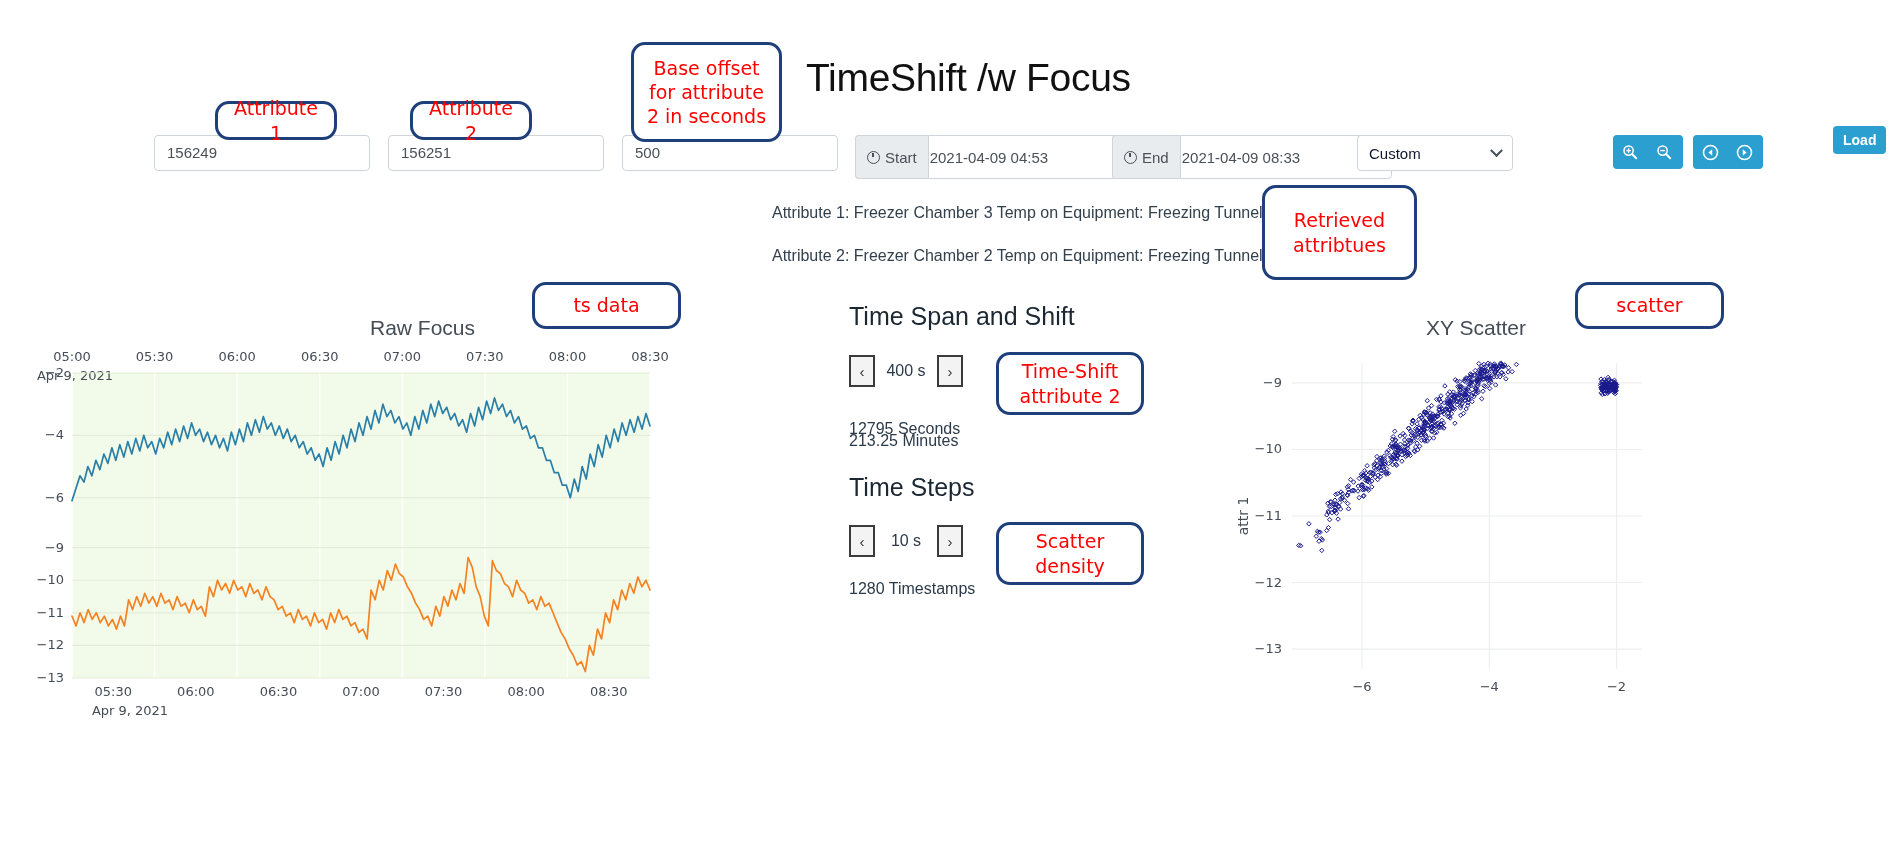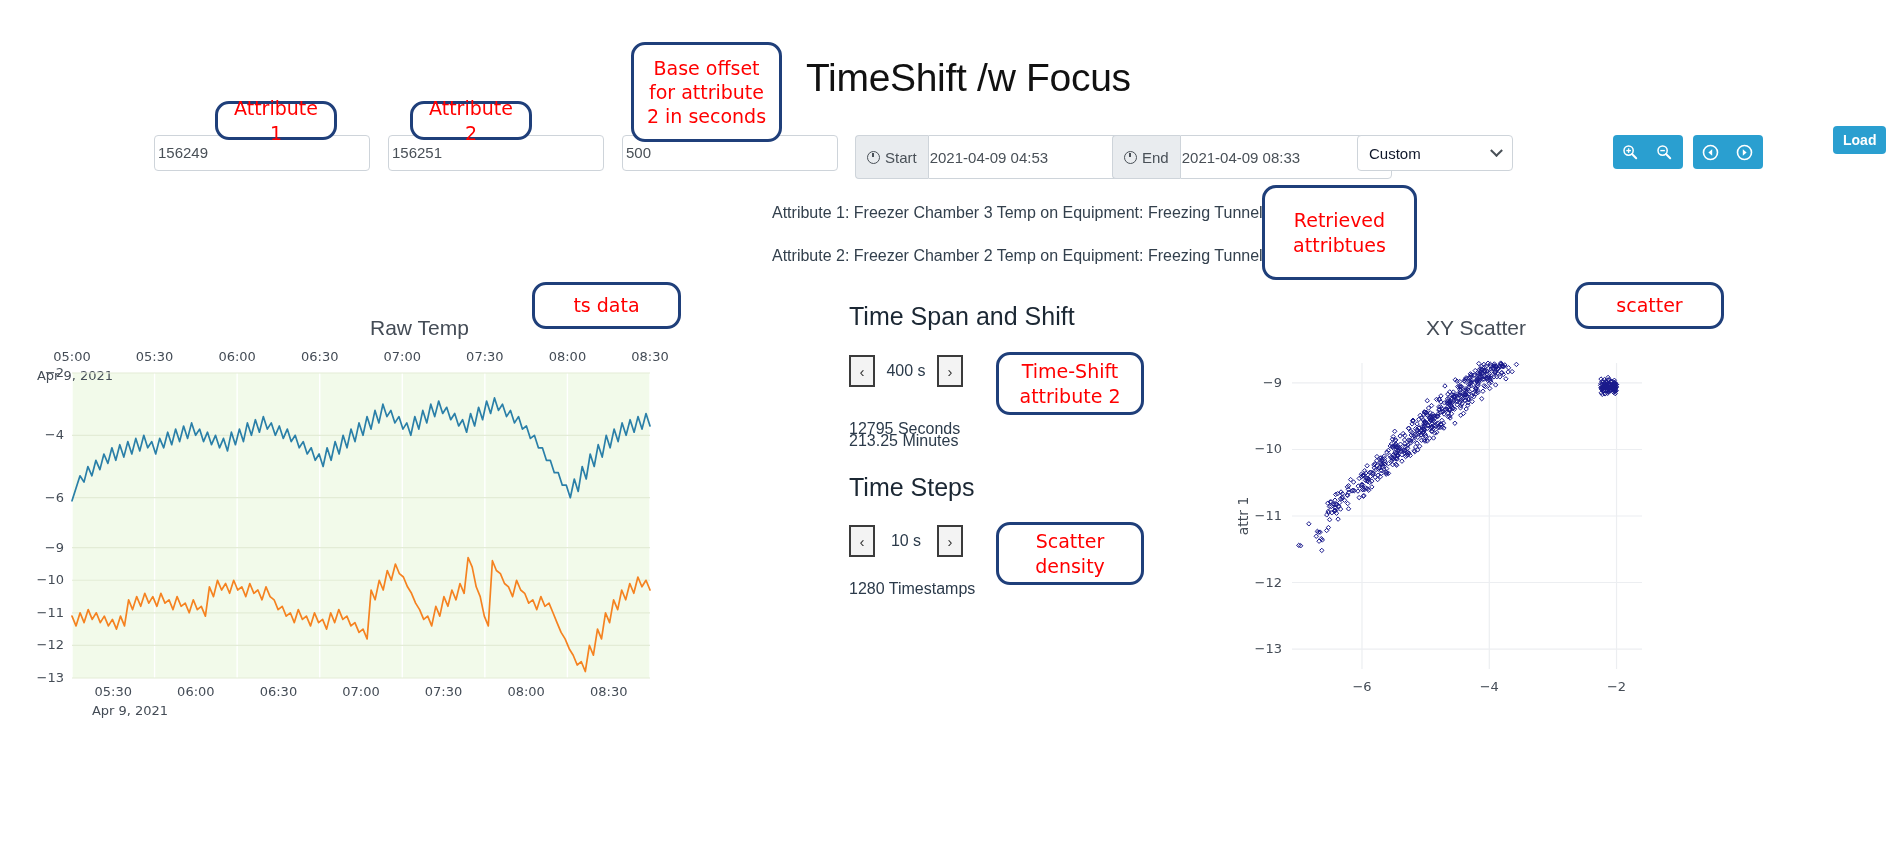--- a/index.html
+++ b/index.html
@@ -46,21 +46,21 @@
   
   .toolbar { position: absolute; left: 0; top: 135px; width: 1889px; height: 42px; }
   .tbox {
     position: absolute;
     height: 36px;
     border: 1px solid #ced4da;
     border-radius: 4px;
     background: #fff;
     font-size: 15px;
     color: #495057;
-    padding: 0 3px;
+    padding: 0 12px;
     line-height: 34px;
     font-family: "Liberation Sans", sans-serif;
     overflow: hidden;
     white-space: nowrap;
   }
   .ig { position: absolute; height: 44px; display: flex; border-radius: 4px; }
   .ig-label {
     background: #e9ecef;
     border: 1px solid #ced4da;
     border-right: none;
@@ -247,21 +247,21 @@
         </svg>
       </span>
     </div>
 
     <div class="btn-load" style="left:1833px; top:-9px;">Load</div>
   </div>
 
   <div class="attr-line" style="left:772px; top:204px;">Attribute 1: Freezer Chamber 3 Temp on Equipment: Freezing Tunnel</div>
   <div class="attr-line" style="left:772px; top:247px;">Attribute 2: Freezer Chamber 2 Temp on Equipment: Freezing Tunnel</div>
 
-  <div class="chart-title" style="left:370px; top:316px;">Raw Temp</div>
+  <div class="chart-title" style="left:370px; top:316px;">Raw Focus</div>
 
   <svg id="raw-tags-svg" style="position:absolute; left:20px; top:345px;" width="790" height="385" viewBox="0 0 790 385">
       <rect x="52" y="28" width="578" height="305" fill="#f2faea"></rect>
       <text x="52" y="16" font-size="13" font-family="&quot;DejaVu Sans&quot;, sans-serif" fill="#444c56" text-anchor="middle">05:00</text>
       <text x="134.57142857142856" y="16" font-size="13" font-family="&quot;DejaVu Sans&quot;, sans-serif" fill="#444c56" text-anchor="middle">05:30</text>
       <text x="217.14285714285714" y="16" font-size="13" font-family="&quot;DejaVu Sans&quot;, sans-serif" fill="#444c56" text-anchor="middle">06:00</text>
       <text x="299.71428571428567" y="16" font-size="13" font-family="&quot;DejaVu Sans&quot;, sans-serif" fill="#444c56" text-anchor="middle">06:30</text>
       <text x="382.2857142857143" y="16" font-size="13" font-family="&quot;DejaVu Sans&quot;, sans-serif" fill="#444c56" text-anchor="middle">07:00</text>
       <text x="464.8571428571429" y="16" font-size="13" font-family="&quot;DejaVu Sans&quot;, sans-serif" fill="#444c56" text-anchor="middle">07:30</text>
       <text x="547.4285714285713" y="16" font-size="13" font-family="&quot;DejaVu Sans&quot;, sans-serif" fill="#444c56" text-anchor="middle">08:00</text>

